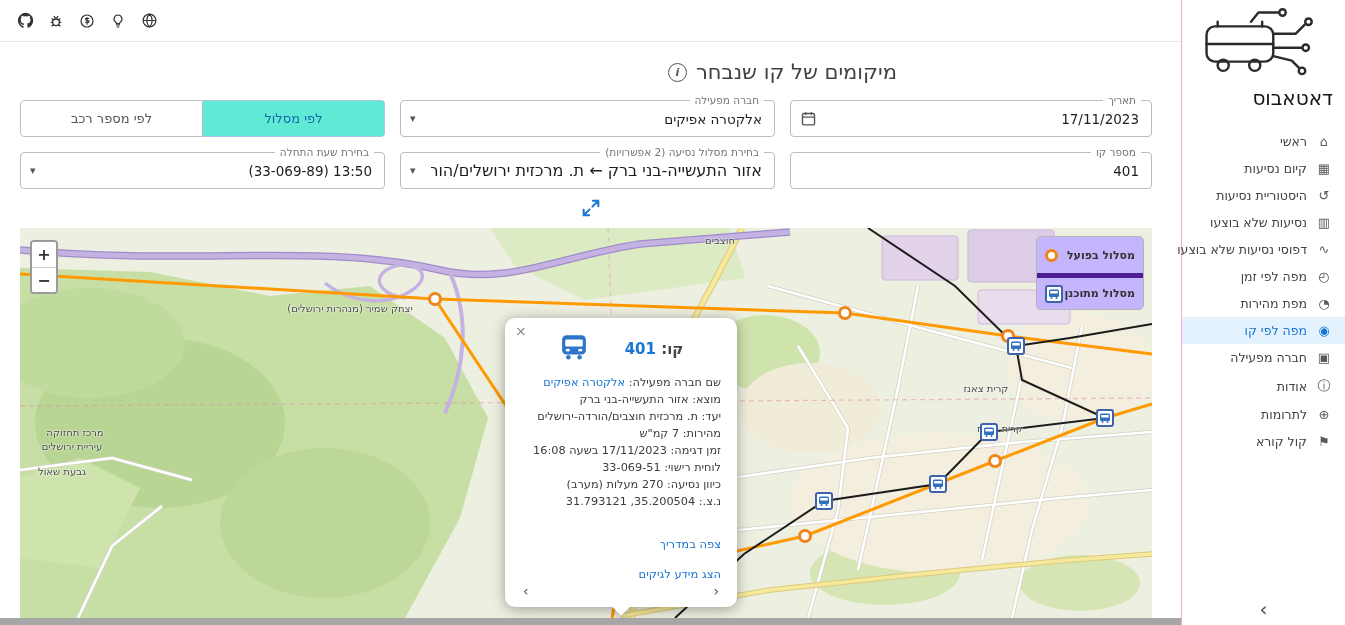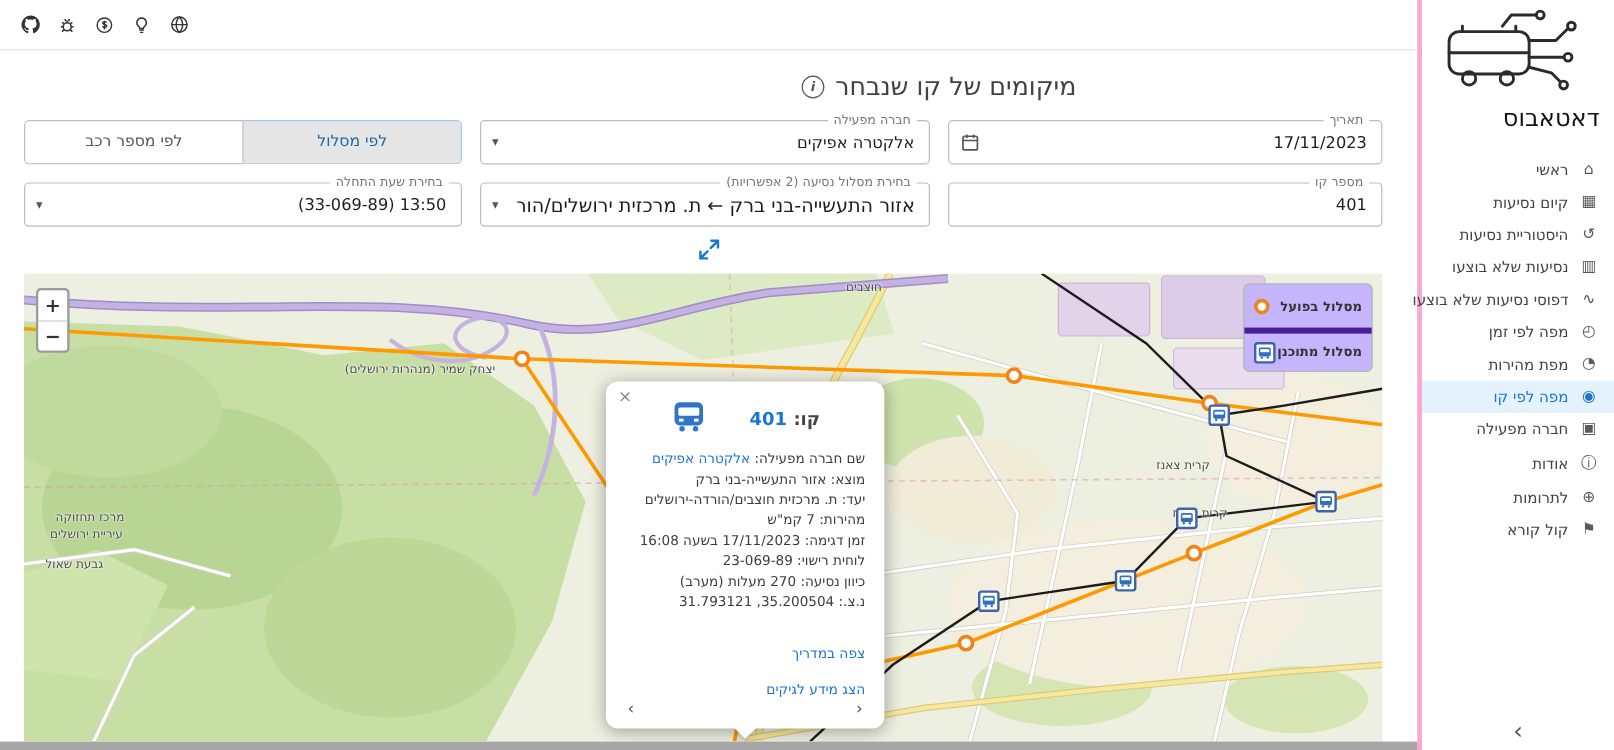--- a/index.html
+++ b/index.html
@@ -9,21 +9,21 @@
     font-family:"DejaVu Sans","Liberation Sans",sans-serif;
     direction:rtl; color:#333;
   }
   
   .topbar { position:absolute; left:0; top:0; width:1181px; height:42px;
     background:#fff; border-bottom:1px solid #e7e7e7;
     display:flex; align-items:center; direction:ltr; padding:0 16px; gap:13px; }
   .tb-icon { width:18px; height:18px; display:inline-flex; align-items:center; justify-content:center; cursor:pointer; color:#333; }
   
   .sidebar { position:absolute; right:0; top:0; width:164px; height:625px;
-    background:#fff; border-left:4px solid #f9a8d4; }
+    background:#fff; border-left:1px solid #f9a8d4; }
   .logo-wrap { text-align:center; padding-top:6px; }
   .brand { font-size:20px; color:#141414; text-align:right; padding:0 12px 10px 0; font-weight:400; }
   .side-menu { padding-top:8px; }
   .side-item { display:flex; align-items:center; gap:9px; padding:6px 13px;
     font-size:12.5px; color:#424242; cursor:pointer; white-space:nowrap; }
   .side-item.active { background:#e3f2fd; color:#1976d2; }
   .side-icon { width:16px; font-size:13px; color:#5a5a5a; text-align:center; flex:0 0 16px; }
   .side-item.active .side-icon { color:#1976d2; }
   .side-chevron { position:absolute; bottom:4px; left:50%; transform:translateX(-50%);
     font-size:20px; color:#555; cursor:pointer; }
@@ -41,21 +41,21 @@
     display:flex; align-items:center; font-size:13.5px; color:#1d1d1d;
     white-space:nowrap; overflow:hidden; }
   .fld-value.small { font-size:16px; }
   .fld-adorn { position:absolute; left:9px; top:0; height:100%; display:flex; align-items:center; color:#555; font-size:11px; }
   .toggle-group { position:absolute; left:20px; top:100px; width:365px; height:37px;
     display:flex; border-radius:4px; overflow:hidden; }
   .tgl { flex:1; display:flex; align-items:center; justify-content:center; font-size:13px;
     border:1px solid #bdbdbd; background:#fff; color:#555; cursor:pointer; }
   .tgl:first-child { border-radius:0 4px 4px 0; border-left-width:0; }
   .tgl:last-child { border-radius:4px 0 0 4px; }
-  .tgl.active { background:#e5e5e5; color:#1769aa; border-color:#a9c7e8; }
+  .tgl.active { background:#5eead4; color:#1769aa; border-color:#a9c7e8; }
   .expand-btn { position:absolute; left:578px; top:197px; width:24px; height:24px; cursor:pointer; }
   
   .map { position:absolute; left:20px; top:228px; width:1132px; height:390px;
     background:#edefe0; overflow:hidden; cursor:grab; }
   .map svg.layer { position:absolute; left:0; top:0; }
   .rt-actual { fill:none; stroke:#f90; stroke-width:3; }
   .rt-planned { fill:none; stroke:#1c1c1c; stroke-width:2; }
   #map-overlay { position:absolute; inset:0; pointer-events:none; }
   #map-overlay > * { pointer-events:auto; }
   .map-label { position:absolute; transform:translate(-50%,-50%); font-size:10px; color:#4a4a4a;
@@ -407,21 +407,21 @@
             <circle cx="16.5" cy="20.2" r="1.8" fill="#2e74c9"></circle>
           </svg>
       </span>
     </div>
     <div class="popup-fields" id="popup-fields">
         <div class="p-row"><span class="p-lbl">שם חברה מפעילה:</span> <span class="p-val link">אלקטרה אפיקים</span></div>
         <div class="p-row"><span class="p-lbl">מוצא:</span> <span class="p-val">אזור התעשייה-בני ברק</span></div>
         <div class="p-row"><span class="p-lbl">יעד:</span> <span class="p-val">ת. מרכזית חוצבים/הורדה-ירושלים</span></div>
         <div class="p-row"><span class="p-lbl">מהירות:</span> <span class="p-val">7 קמ"ש</span></div>
         <div class="p-row"><span class="p-lbl">זמן דגימה:</span> <span class="p-val">17/11/2023 בשעה 16:08</span></div>
-        <div class="p-row"><span class="p-lbl">לוחית רישוי:</span> <span class="p-val">23-069-89</span></div>
+        <div class="p-row"><span class="p-lbl">לוחית רישוי:</span> <span class="p-val">33-069-51</span></div>
         <div class="p-row"><span class="p-lbl">כיוון נסיעה:</span> <span class="p-val">270 מעלות (מערב)</span></div>
         <div class="p-row"><span class="p-lbl">נ.צ.:</span> <span class="p-val">35.200504, 31.793121</span></div>
       </div>
     <a class="popup-link">צפה במדריך</a>
     <a class="popup-link geek">הצג מידע לגיקים</a>
     <div class="popup-nav">
       <span>‹</span>
       <span>›</span>
     </div>
     <div class="popup-tail"></div>

